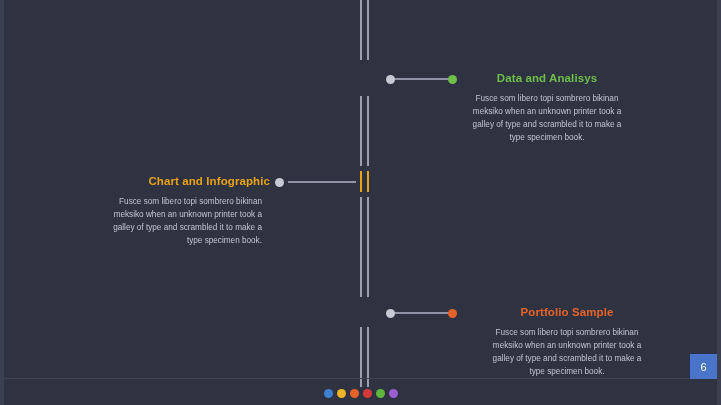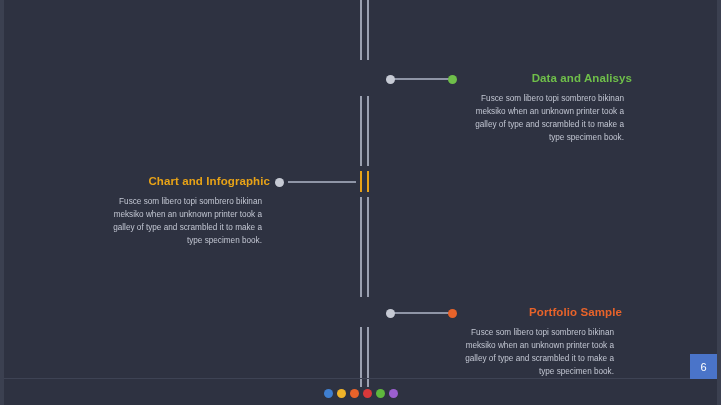--- a/index.html
+++ b/index.html
@@ -96,21 +96,21 @@
     font-weight: bold;
     letter-spacing: 0.1px;
   }
   .block p {
     margin: 8px;
     font-size: 8.2px;
     line-height: 1.58;
     color: #c2c6d2;
     font-weight: normal;
   }
-  .block.right { text-align: right; }
+  .block.right { text-align: center; }
   .block.left { text-align: right; }
 
   
   .dots {
     position: absolute;
     bottom: 7px;
     left: 0;
     width: 721px;
     display: flex;
     justify-content: center;
@@ -180,21 +180,21 @@
   <div class="connector" style="left:288px; top:181px; width:68px;"></div>
   <div class="node-dot" id="dot-2" style="left: 275px; top: 177.5px; background: rgb(198, 202, 212);"></div>
   <div class="block left" style="left:90px; top:175px; width:180px;">
     <h3 id="title-1" style="color: rgb(232, 163, 23);">Chart and Infographic</h3>
     <p>Fusce som libero topi sombrero bikinan meksiko when an unknown printer took a galley of type and scrambled it to make a type specimen book.</p>
   </div>
 
   <div class="connector" style="left:392px; top:312px; width:58px;"></div>
   <div class="node-dot" style="left:386px; top:308.5px; background:#c6cad4;"></div>
   <div class="node-dot" id="dot-3" style="left: 448px; top: 308.5px; background: rgb(232, 99, 42);"></div>
-  <div class="block right" style="left:452px; top:306px; width:170px;">
+  <div class="block right" style="left:482px; top:306px; width:170px;">
     <h3 id="title-2" style="color: rgb(232, 99, 42);">Portfolio Sample</h3>
     <p>Fusce som libero topi sombrero bikinan meksiko when an unknown printer took a galley of type and scrambled it to make a type specimen book.</p>
   </div>
 
   <div class="bottom-rule"></div>
 
   <div class="dots" id="footer-dots">
       <span style="background: rgb(63, 127, 208);"></span>
       <span style="background: rgb(240, 180, 41);"></span>
       <span style="background: rgb(232, 99, 42);"></span>

